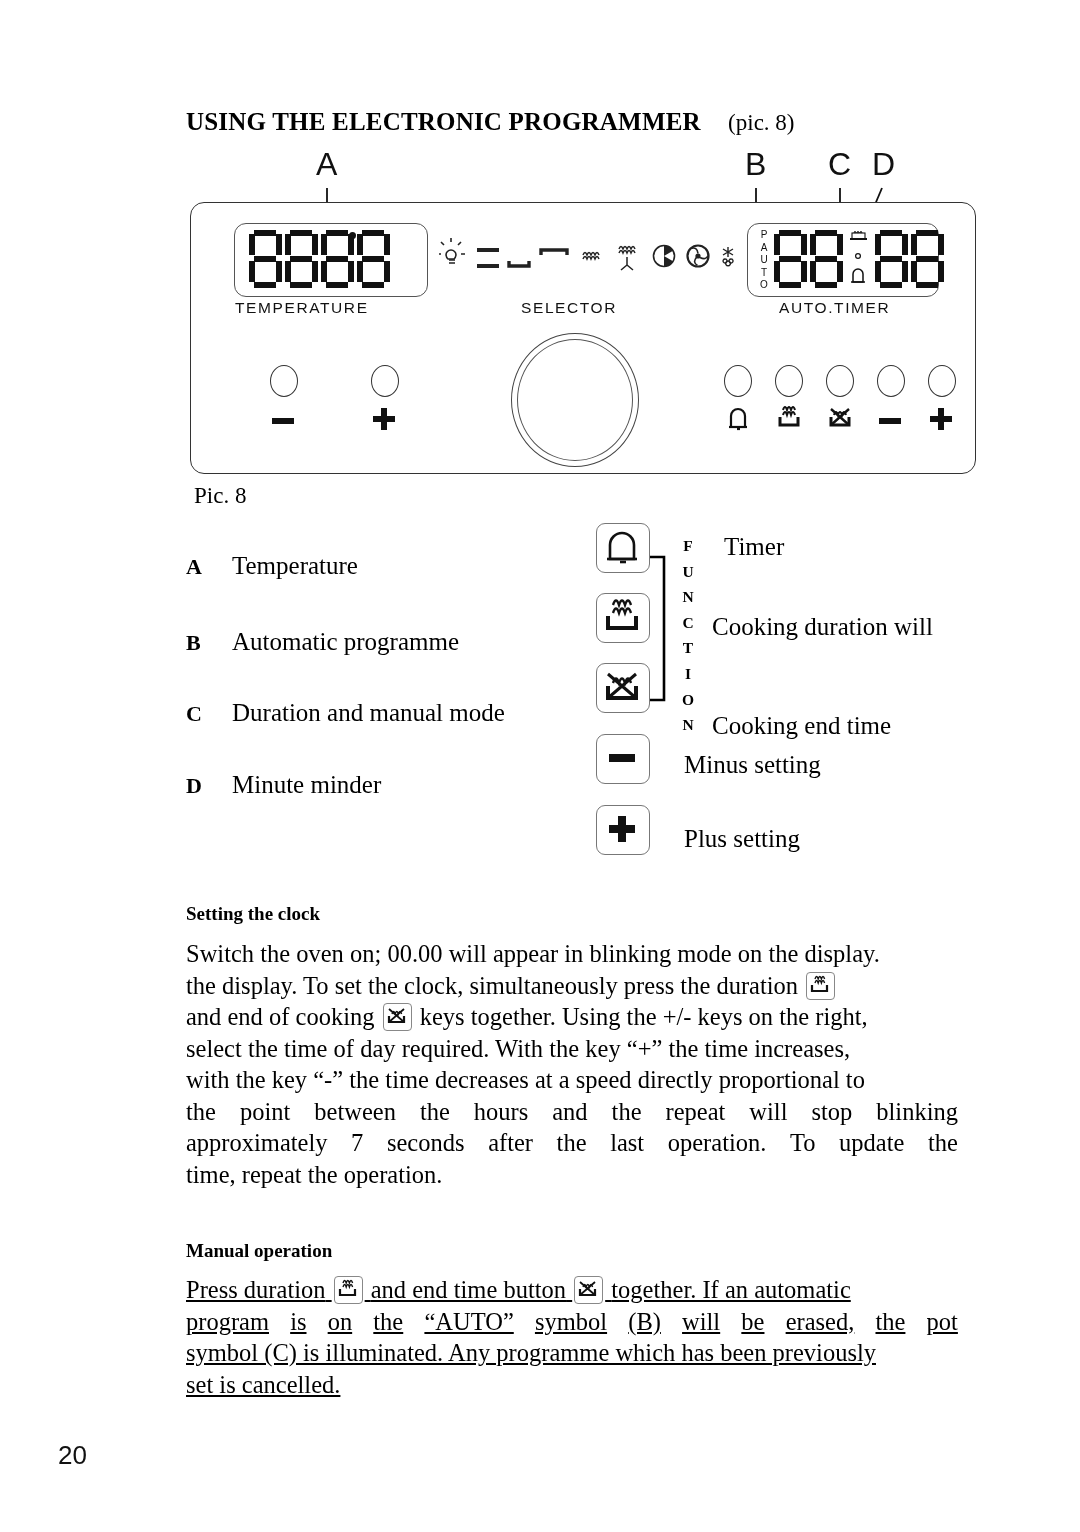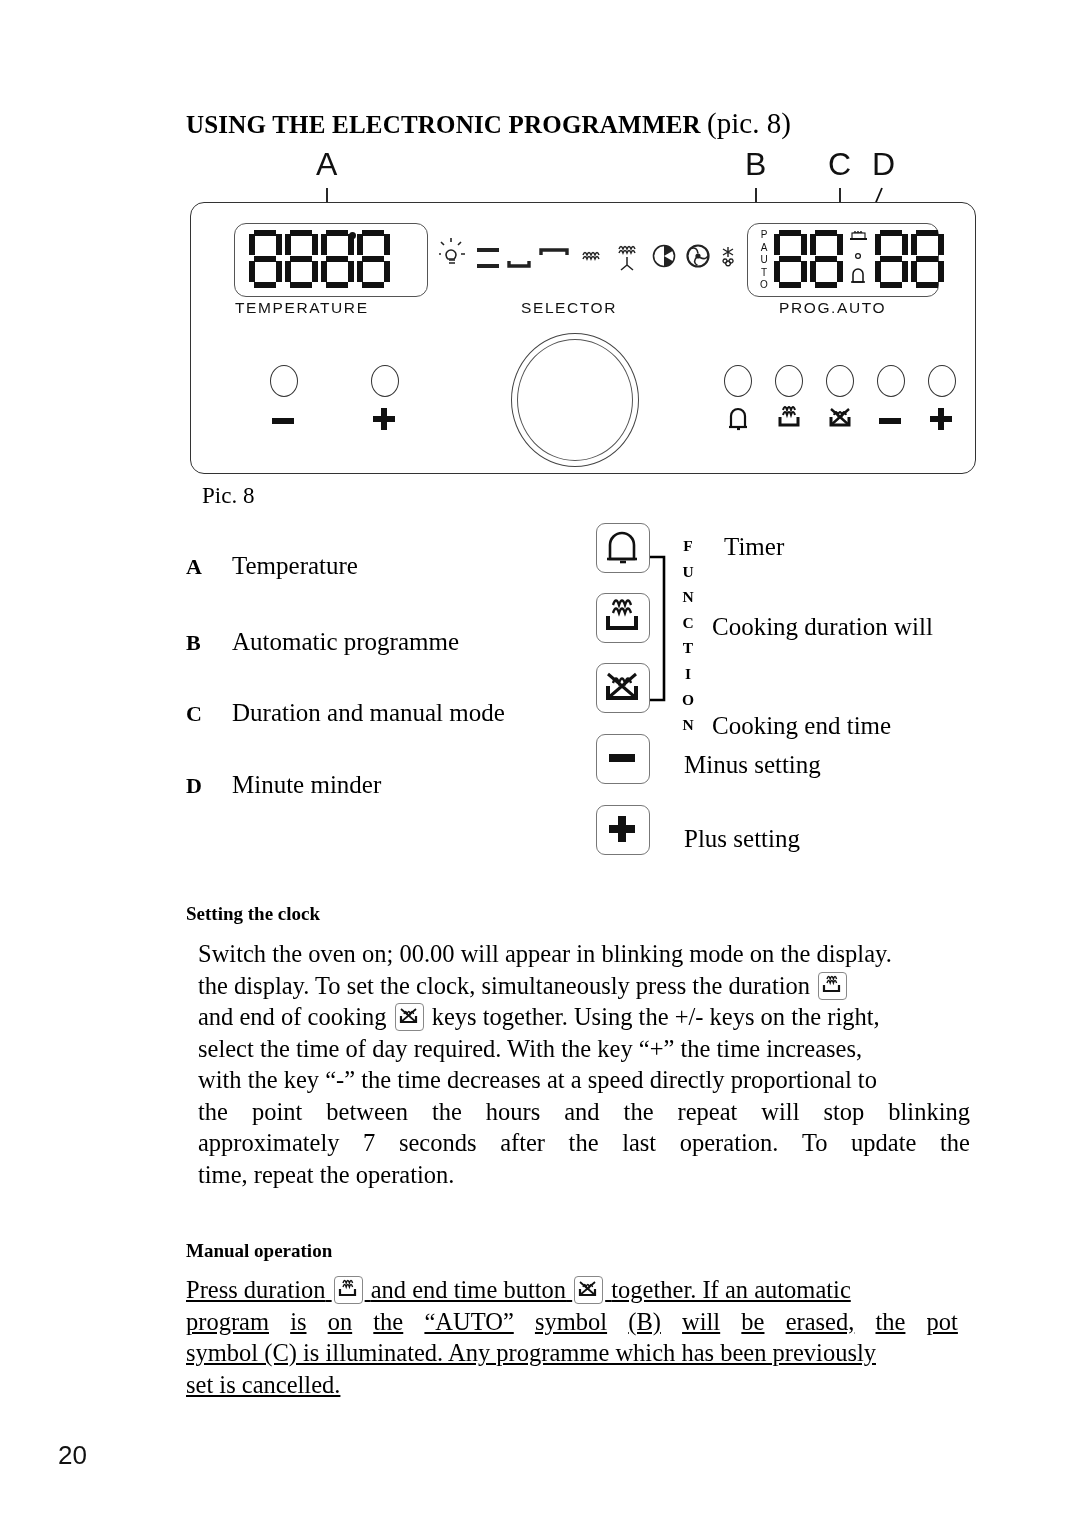--- a/index.html
+++ b/index.html
@@ -9,21 +9,21 @@
   }
   .page{position:absolute;inset:0;}
 
   
   .heading{
     position:absolute;left:186px;top:108px;width:800px;
     font-family:"Liberation Serif", serif;
     font-size:25px;line-height:1.1;white-space:nowrap;
   }
   .heading .bold{font-weight:bold;letter-spacing:.2px;}
-  .heading .pic{font-weight:normal;font-size:29px;}
+  .heading .pic{font-weight:normal;font-size:23px;margin-left:21px;}
 
   
   .callout{
     position:absolute;font-family:"Liberation Sans", sans-serif;
     font-size:32px;font-weight:400;color:#111;
   }
   #cl-A{left:316px;top:146px;}
   #cl-B{left:745px;top:146px;}
   #cl-C{left:828px;top:146px;}
   #cl-D{left:872px;top:146px;}
@@ -87,21 +87,21 @@
     border:1.3px solid #555;border-radius:50%;
   }
 
   
   .btn-circle{
     position:absolute;width:26px;height:30px;border:1.5px solid #333;border-radius:50%;
   }
   .btn-glyph{position:absolute;}
 
   
-  #piccap{position:absolute;left:202px;top:483px;font-size:23px;text-align:right;}
+  #piccap{position:absolute;left:194px;top:483px;font-size:23px;text-align:right;}
 
   
   .legend-row{position:absolute;left:186px;font-size:25px;white-space:nowrap;}
   .legend-row .ltr{display:inline-block;width:46px;font-weight:bold;font-size:22px;}
   #lg0{top:552px;} #lg1{top:628px;} #lg2{top:699px;} #lg3{top:771px;}
 
   
   .keybox{
     position:absolute;width:52px;height:48px;border:1.6px solid #777;border-radius:9px;
     background:#fff;
@@ -325,21 +325,21 @@
           <i class="seg seg-a"></i>
             <i class="seg seg-b"></i>
             <i class="seg seg-c"></i>
           <i class="seg seg-d"></i>
             <i class="seg seg-e"></i>
             <i class="seg seg-f"></i>
             <i class="seg seg-g"></i>
         </div>
       </div>
     </div>
-    <div class="lcd-caption" id="cap-prog">PROG.AUTO</div>
+    <div class="lcd-caption" id="cap-prog">AUTO.TIMER</div>
 
     <div class="knob"></div>
 
     <div class="btn-circle" style="left:79px;top:162px;"></div>
     <div class="btn-circle" style="left:180px;top:162px;"></div>
     <div class="btn-glyph" style="left:78px;top:208px;">
       <svg width="28" height="20">
           <rect x="3" y="7" width="22" height="6" fill="#111"></rect>
         </svg>
     </div>
@@ -461,21 +461,21 @@
     <span>N</span>
   </div>
 
   <div class="keylabel" style="left:712px;top:533px;margin-left:12px;">Timer</div>
   <div class="keylabel" style="left:712px;top:613px;">Cooking duration will</div>
   <div class="keylabel" style="left:712px;top:682px;margin-top:30px;">Cooking end time</div>
   <div class="keylabel" style="left:684px;top:751px;">Minus setting</div>
   <div class="keylabel" style="left:684px;top:825px;">Plus setting</div>
 
   <div class="subhead" style="top:903px;">Setting the clock</div>
-  <div class="para" style="top:938px;margin-left:12px;">
+  <div class="para" style="top:938px;">
     <span class="ln">Switch the oven on; 00.00 will appear in blinking mode on the display.</span>
     <span class="ln">
       <span>the display. To set the clock, simultaneously press the duration</span>
       <span class="inlinekey">
         <svg width="25" height="24" viewBox="0 0 25 24" style="position:absolute;left:0;top:0;">
           <g stroke="#111" stroke-width="1.4" fill="none">
             <path d="M5 12 l0 6 l15 0 l0 -6" stroke-width="2.2"></path>
             <path d="M8 10 q1.6 -5 3.2 0 q1.6 -5 3.2 0 q1.6 -5 3.2 0"></path>
             <path d="M8 6 q1.6 -5 3.2 0 q1.6 -5 3.2 0 q1.6 -5 3.2 0"></path>
           </g>

